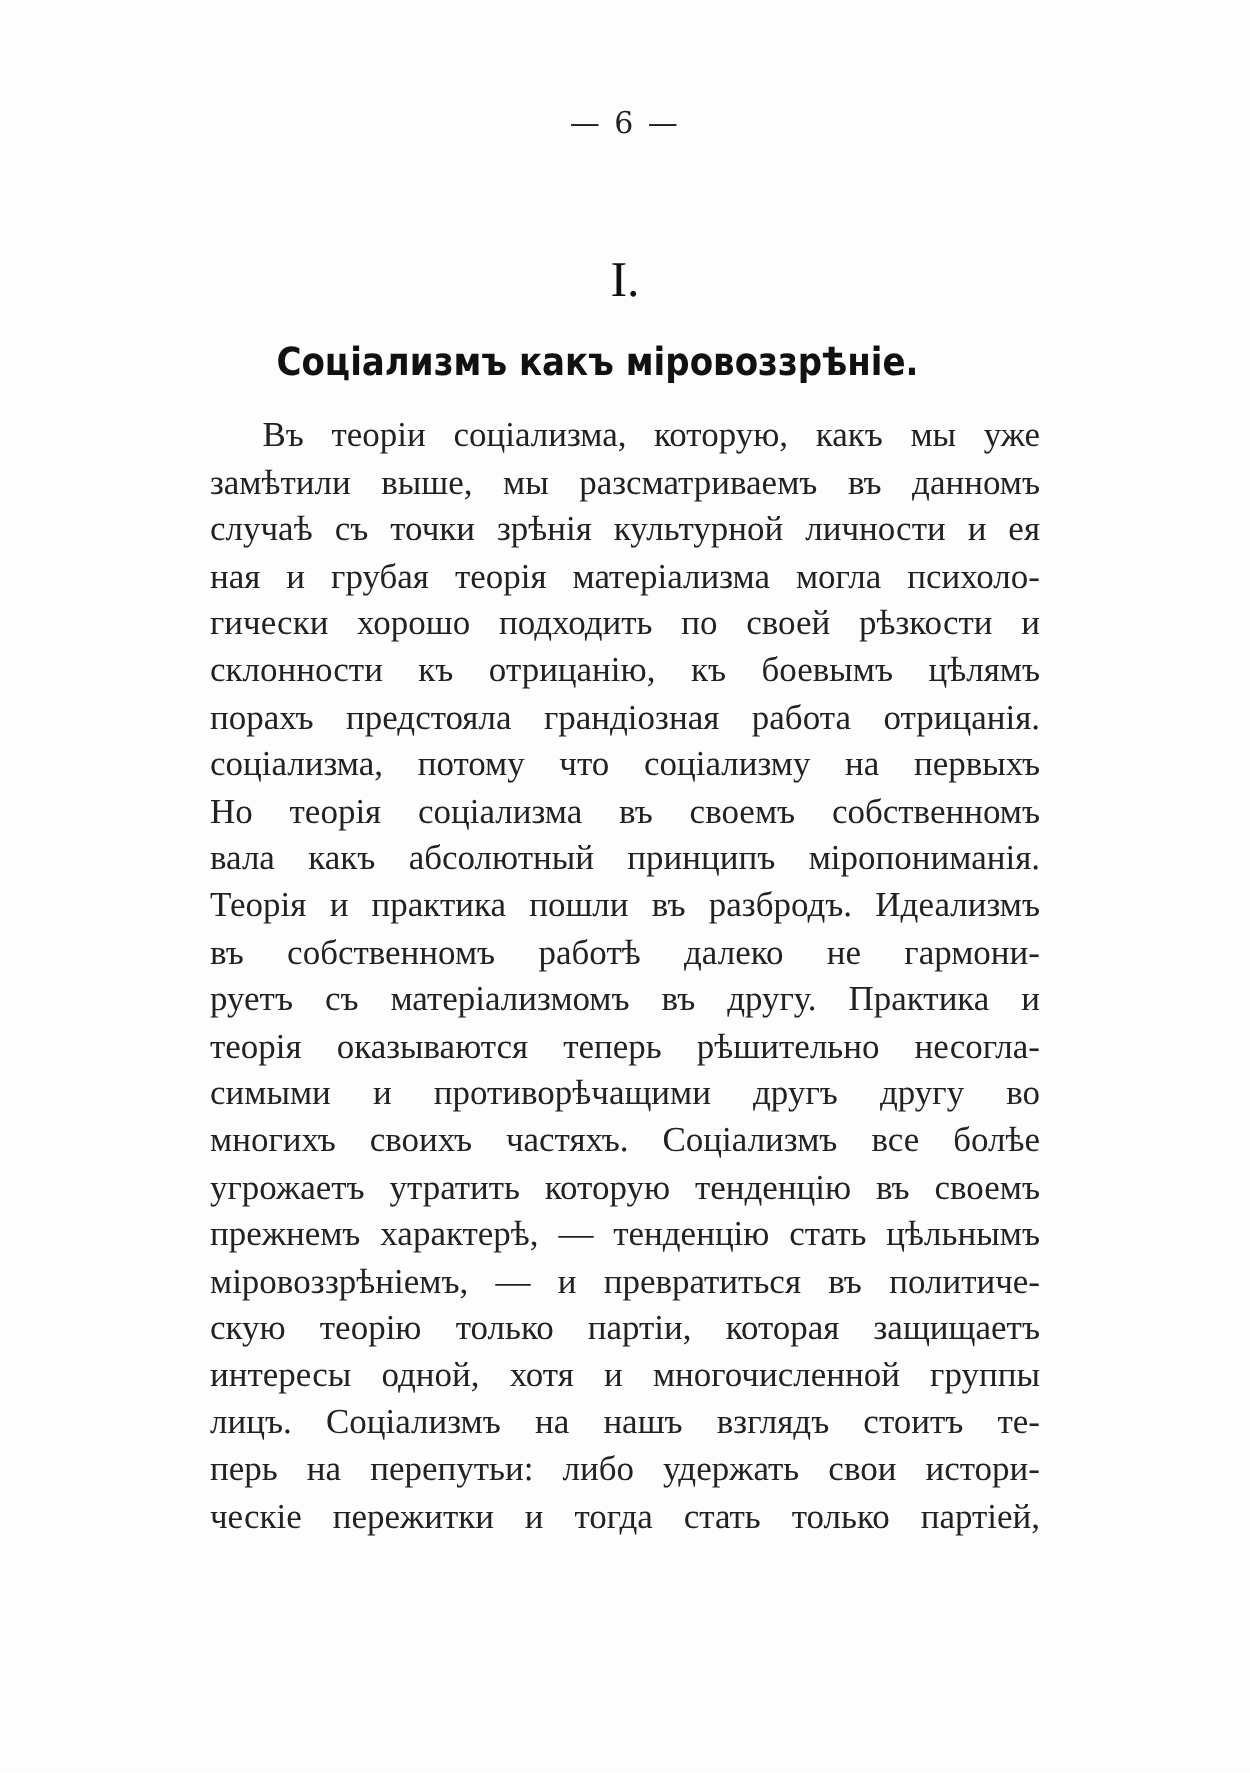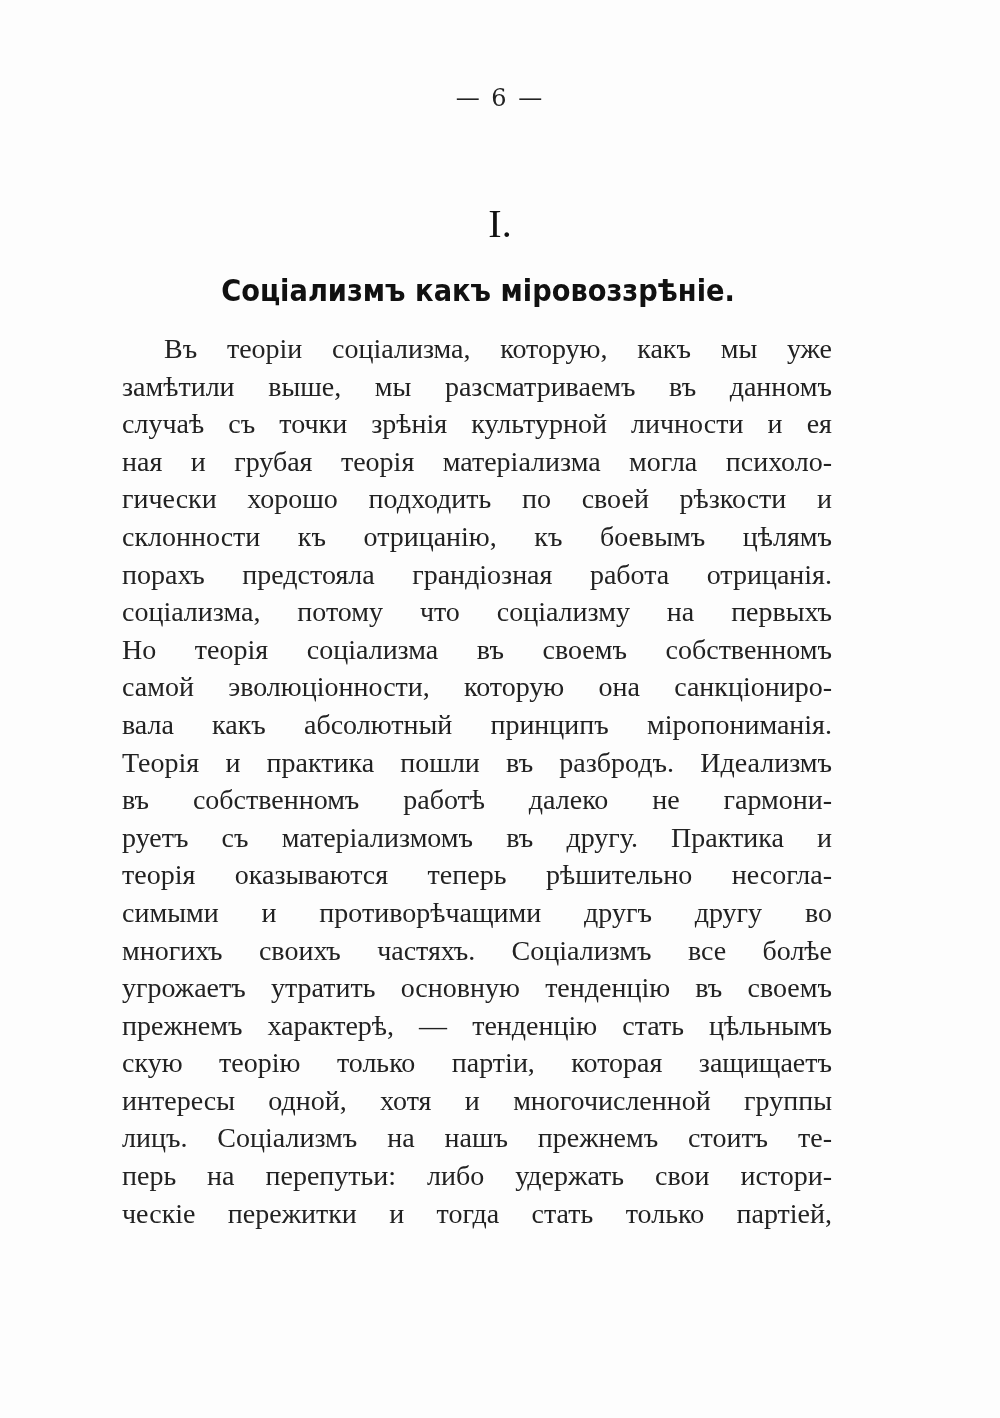--- a/index.html
+++ b/index.html
@@ -23,20 +23,21 @@
       font-size: 31px; transform: scaleX(0.88); transform-origin: 500px 0; color: #111;
     }
     .body-text {
       position: absolute; top: 330px; left: 122px; width: 710px;
       font-family: "Liberation Serif", serif; font-size: 28px; line-height: 37.6px;
       color: #222;
     }
     .line {
       display: block; white-space: nowrap; text-align: justify; text-align-last: justify;
       height: 37.6px;
+      margin-left: 46px;
     }
     .line.indent { padding-left: 42px; }
     .line.last { text-align-last: justify; }
   </style>
 </head>
 <body>
 
 <div class="page">
   <div class="page-number">— 6 —</div>
   <div class="chapter-number">I.</div>
@@ -44,29 +45,29 @@
   <div class="body-text">
     <span class="line indent">Въ теоріи соціализма, которую, какъ мы уже</span>
     <span class="line">замѣтили выше, мы разсматриваемъ въ данномъ</span>
     <span class="line">случаѣ съ точки зрѣнія культурной личности и ея</span>
     <span class="line">ная и грубая теорія матеріализма могла психоло-</span>
     <span class="line">гически хорошо подходить по своей рѣзкости и</span>
     <span class="line">склонности къ отрицанію, къ боевымъ цѣлямъ</span>
     <span class="line">порахъ предстояла грандіозная работа отрицанія.</span>
     <span class="line">соціализма, потому что соціализму на первыхъ</span>
     <span class="line">Но теорія соціализма въ своемъ собственномъ</span>
-    <span class="line">самой эволюціонности, которую она санкціониро-</span>
     <span class="line">вала какъ абсолютный принципъ міропониманія.</span>
     <span class="line">Теорія и практика пошли въ разбродъ. Идеализмъ</span>
     <span class="line">въ собственномъ работѣ далеко не гармони-</span>
     <span class="line">руетъ съ матеріализмомъ въ другу. Практика и</span>
     <span class="line">теорія оказываются теперь рѣшительно несогла-</span>
     <span class="line">симыми и противорѣчащими другъ другу во</span>
     <span class="line">многихъ своихъ частяхъ. Соціализмъ все болѣе</span>
-    <span class="line">угрожаетъ утратить основную тенденцію въ своемъ</span>
+    <span class="line">угрожаетъ утратить которую тенденцію въ своемъ</span>
     <span class="line">прежнемъ характерѣ, — тенденцію стать цѣльнымъ</span>
+    <span class="line">міровоззрѣніемъ, — и превратиться въ политиче-</span>
     <span class="line">скую теорію только партіи, которая защищаетъ</span>
     <span class="line">интересы одной, хотя и многочисленной группы</span>
-    <span class="line">лицъ. Соціализмъ на нашъ прежнемъ стоитъ те-</span>
+    <span class="line">лицъ. Соціализмъ на нашъ взглядъ стоитъ те-</span>
     <span class="line">перь на перепутьи: либо удержать свои истори-</span>
     <span class="line last">ческіе пережитки и тогда стать только партіей,</span>
   </div>
 </div>
 
 </body></html>

